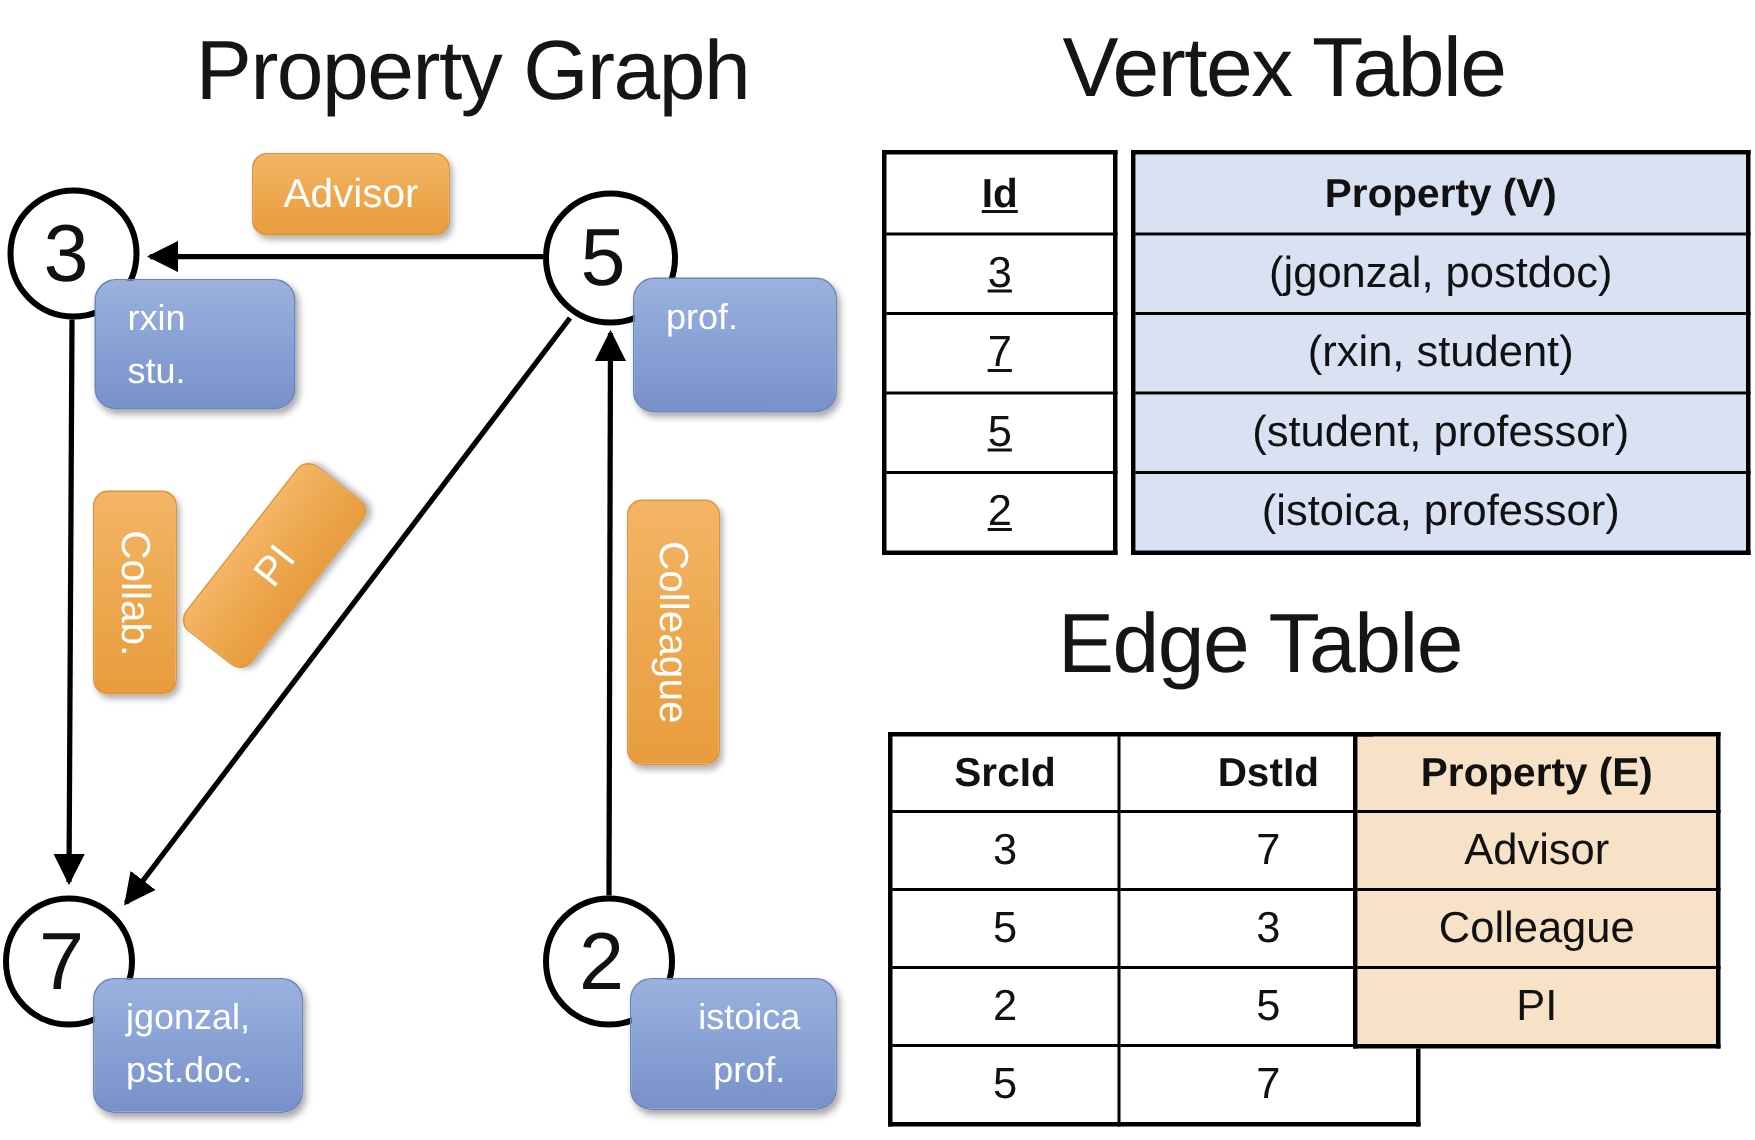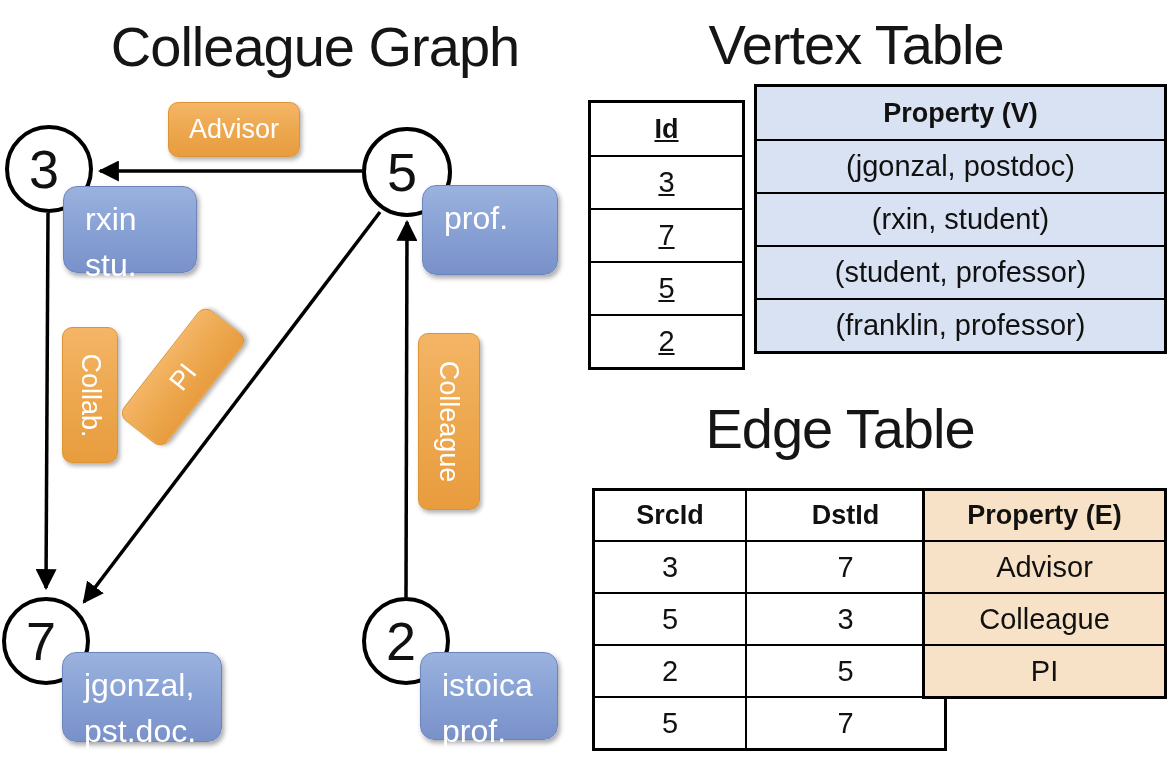--- a/index.html
+++ b/index.html
@@ -24,26 +24,26 @@
   #node-3{left:5px;top:125px;width:80px;height:80px;}
   #node-5{left:362px;top:127px;width:82px;height:82px;}
   #node-7{left:2px;top:597px;width:80px;height:80px;}
   #node-2{left:362px;top:597px;width:80px;height:80px;}
 
   
   .vcard{
     position:absolute;border-radius:14px;color:#fff;
     background:linear-gradient(180deg,#9bb2de 0%,#8aa3d6 45%,#7991c9 100%);
     border:1px solid #6b85bc;box-shadow:2px 3px 5px rgba(0,0,0,.35);
-    font-size:32px;line-height:1.45;padding:9px 0 0 21px;box-sizing:border-box;
+    font-size:24px;line-height:1.45;padding:9px 0 0 21px;box-sizing:border-box;
   }
   #card-rxin{left:63px;top:186px;width:134px;height:87px;}
   #card-franklin{left:422px;top:185px;width:136px;height:90px;}
-  #card-jgonzal{left:62px;top:652px;width:160px;height:90px;}
-  #card-istoica{left:420px;top:652px;width:138px;height:88px;}
+  #card-jgonzal{left:62px;top:652px;width:140px;height:90px;}
+  #card-istoica{left:420px;top:652px;width:138px;height:88px;text-align:center;}
 
   
   .elabel{
     position:absolute;border-radius:10px;color:#fff;
     background:linear-gradient(180deg,#f4b566 0%,#eda84f 50%,#e89c3e 100%);
     border:1px solid #dd9434;box-shadow:2px 3px 4px rgba(0,0,0,.3);
     display:flex;align-items:center;justify-content:center;
     font-size:27px;box-sizing:border-box;
   }
   #label-advisor{left:168px;top:102px;width:132px;height:55px;}
@@ -60,26 +60,26 @@
     position:absolute;border-collapse:collapse;table-layout:fixed;
     border:3px solid #000;background:#fff;
   }
   table.tbl th,table.tbl td{
     border:2px solid #000;text-align:center;vertical-align:middle;
     overflow:hidden;white-space:nowrap;padding:0;
   }
   table.tbl th{font-size:27px;font-weight:bold;}
   table.tbl td{font-size:29px;font-weight:300;}
   #vt-id{left:588px;top:100px;width:157px;text-decoration:underline;}
-  #vt-prop{left:754px;top:84px;width:413px;}
+  #vt-prop{left:754px;top:100px;width:413px;}
   #vt-id th,#vt-prop th{height:52px;}
   #vt-id td,#vt-prop td{height:51px;}
   #vt-prop th,#vt-prop td{background:#d9e2f2;}
   #et-ids{left:592px;top:488px;width:355px;}
-  #et-prop{left:922px;top:488px;width:245px;border-radius:25px;}
+  #et-prop{left:902px;top:488px;width:245px;border-radius:25px;}
   #et-ids th,#et-prop th{height:49px;}
   #et-ids td,#et-prop td{height:50px;}
   #et-prop th,#et-prop td{background:#f7e2c7;}
 </style>
 </head>
 <body>
 
 <div class="stage">
 
   <svg id="edges" width="585" height="760">
@@ -87,21 +87,21 @@
       <marker id="arrow" viewBox="0 0 10 10" refX="9" refY="5" markerWidth="6" markerHeight="6" orient="auto">
         <path d="M0,0 L10,5 L0,10 z" fill="#000"></path>
       </marker>
     </defs>
     <line x1="362" y1="171" x2="100" y2="171" stroke="#000" stroke-width="3.5" marker-end="url(#arrow)"></line>
     <line x1="48" y1="213" x2="46" y2="588" stroke="#000" stroke-width="3.5" marker-end="url(#arrow)"></line>
     <line x1="380" y1="212" x2="84" y2="602" stroke="#000" stroke-width="3.5" marker-end="url(#arrow)"></line>
     <line x1="406" y1="597" x2="407" y2="222" stroke="#000" stroke-width="3.5" marker-end="url(#arrow)"></line>
   </svg>
 
-  <div class="title" id="title-graph">Colleague Graph</div>
+  <div class="title" id="title-graph">Property Graph</div>
   <div class="title" id="title-vertex">Vertex Table</div>
   <div class="title" id="title-edge">Edge Table</div>
 
   <div class="node" id="node-3">
     <span class="num">3</span>
   </div>
   <div class="node" id="node-5">
     <span class="num">5</span>
   </div>
   <div class="node" id="node-7">
@@ -168,21 +168,21 @@
     <tr>
           <td>(jgonzal, postdoc)</td>
         </tr>
     <tr>
           <td>(rxin, student)</td>
         </tr>
     <tr>
           <td>(student, professor)</td>
         </tr>
     <tr>
-          <td>(franklin, professor)</td>
+          <td>(istoica, professor)</td>
         </tr>
   </tbody>
     </table>
 
   <table class="tbl" id="et-ids">
     <tbody>
         <tr>
       <th style="width:150px">SrcId</th>
       <th>DstId</th>
     </tr>

